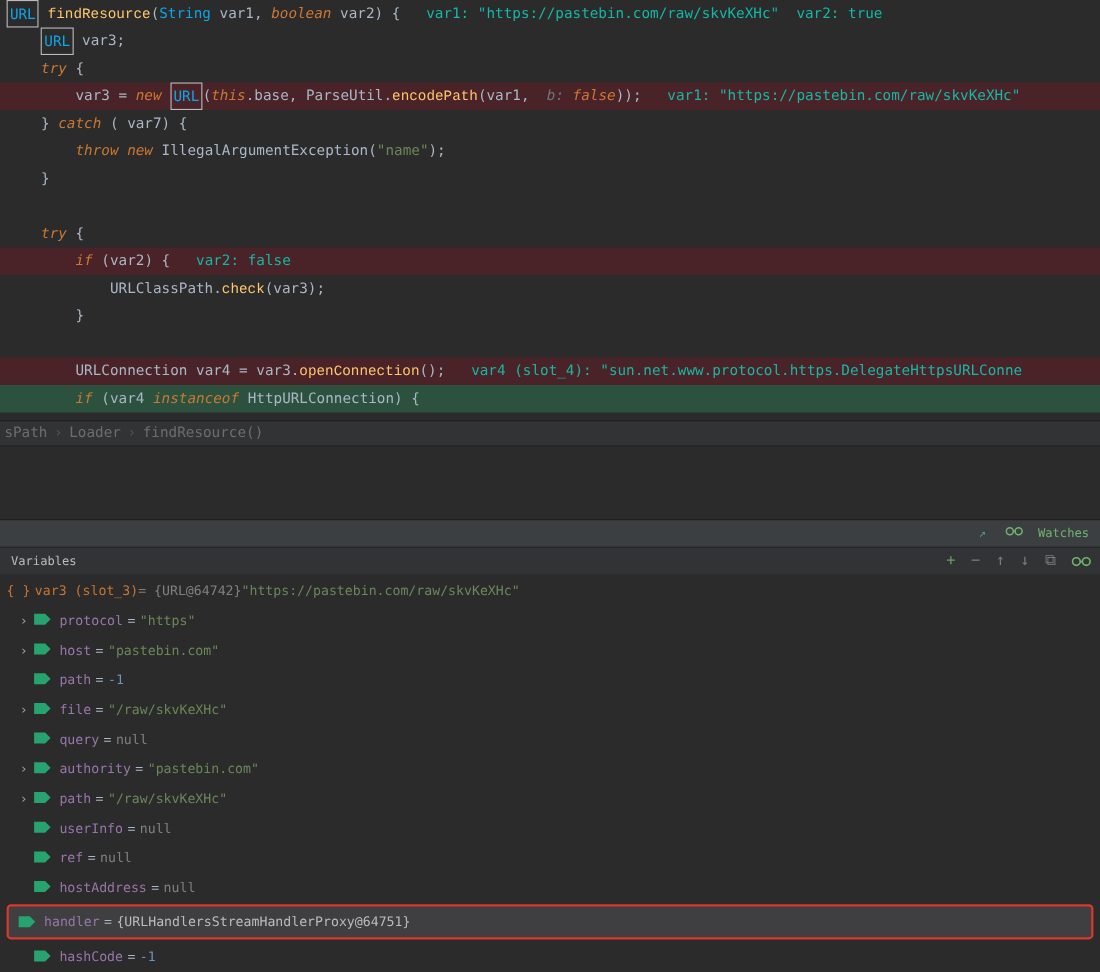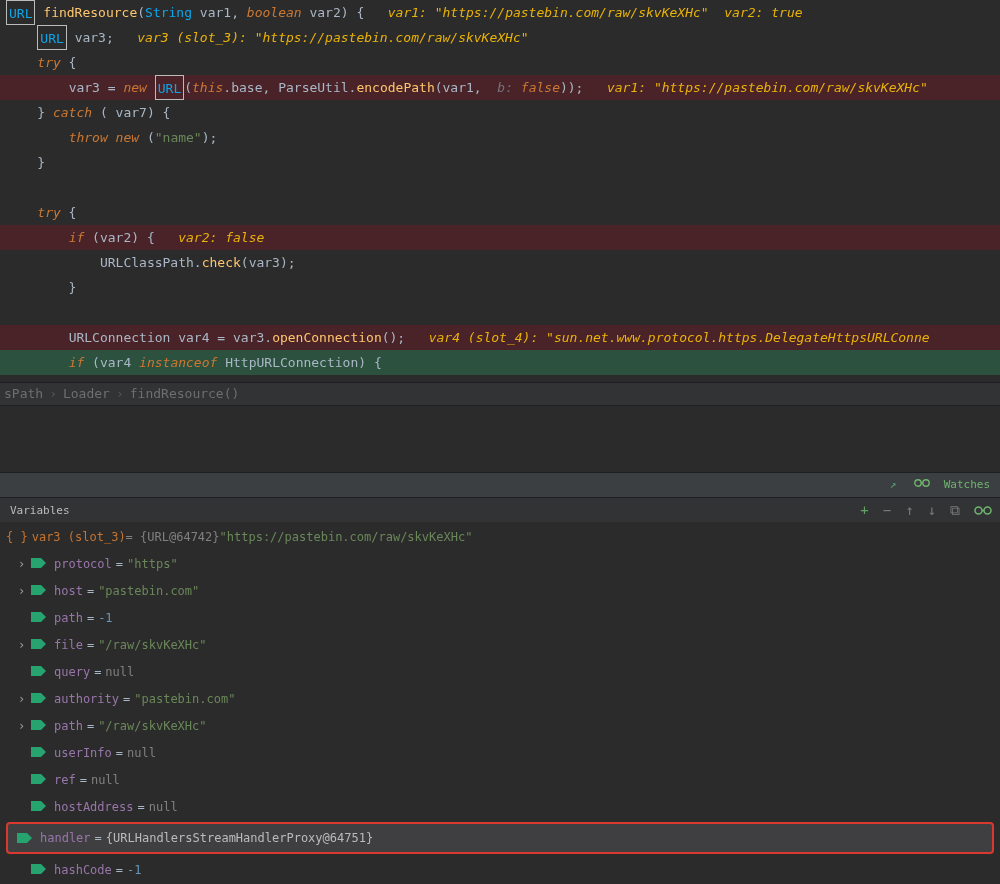--- a/index.html
+++ b/index.html
@@ -3,22 +3,22 @@
 <meta charset="utf-8">
 <style>
   html,body{margin:0;padding:0;width:1000px;height:884px;background:#2b2b2b;color:#a9b7c6;font-family:Menlo,Consolas,monospace;font-size:13px;overflow:hidden;}
   .editor{width:1000px;height:382px;overflow:hidden;}
   .line{display:flex;white-space:pre;height:25px;line-height:25px;padding-left:6px;}
   .bg-red{background:#4a2328;}
   .bg-green{background:#2d513f;}
   .kw{color:#cc7832;font-style:italic;}
   .type{color:#0ea5e9;}
   .str{color:#6a8759;}
-  .comment{color:#eab308;font-style:italic;}
-  .method{color:#ffc66d;}
+  .comment{color:#14b8a6;}
+  .method{color:#ffc66d;font-family:Liberation Mono, monospace;}
   .param{color:#72737a;font-style:italic;}
   .boxed{border:1px solid #bbbbbb;padding:0 2px;}
   .crumbs{height:22px;line-height:22px;font-size:13px;color:#6e6e6e;padding-left:4px;background:#313335;border-top:1px solid #1e1f22;border-bottom:1px solid #1e1f22;}
   .crumbs .sep{margin:0 6px;color:#555;}
   .gap{height:66px;background:#2b2b2b;border-bottom:1px solid #1e1f22;}
   .panelhdr{display:flex;height:24px;background:#3c3f41;border-bottom:1px solid #1e1f22;font-size:11px;color:#bbbbbb;}
   .panelhdr .lbl{padding:5px 10px;margin-top:26px;}
   .panelhdr .spacer{flex:1;}
   .panelhdr .arrow{color:#5b9e76;padding:5px 8px;}
   .panelhdr .watches{color:#6fb36f;padding:5px 10px;}
@@ -43,33 +43,33 @@
   .glasses svg{display:block;}
 </style>
 </head>
 <body>
 
 <div class="editor">
   <div class="line">
     <span class="boxed type">URL</span><span> </span><span class="method">findResource</span><span>(</span><span class="type">String</span><span> </span><span>var1</span><span>, </span><span class="kw">boolean</span><span> </span><span>var2</span><span>) {</span><span class="comment">   var1: "https://pastebin.com/raw/skvKeXHc"  var2: true</span>
   </div>
   <div class="line">
-    <span>    </span><span class="boxed type">URL</span><span> </span><span>var3</span><span>;</span><span class="comment">   var3 (slot_3): "https://pastebin.com/raw/skvKeXHc"</span>
+    <span>    </span><span class="boxed type">URL</span><span> </span><span>var3</span><span>;</span>
   </div>
   <div class="line">
     <span>    </span><span class="kw">try</span><span> {</span>
   </div>
   <div class="line bg-red">
     <span>        </span><span>var3</span><span> = </span><span class="kw">new</span><span> </span><span class="boxed type">URL</span><span>(</span><span class="kw">this</span><span>.</span><span>base</span><span>, </span><span>ParseUtil</span><span>.</span><span class="method">encodePath</span><span>(</span><span>var1</span><span>,  </span><span class="param">b:</span><span> </span><span class="kw">false</span><span>));</span><span class="comment">   var1: "https://pastebin.com/raw/skvKeXHc"</span>
   </div>
   <div class="line">
     <span>    } </span><span class="kw">catch</span><span> (</span><span> </span><span>var7</span><span>) {</span>
   </div>
   <div class="line">
-    <span>        </span><span class="kw">throw new</span><span> </span><span>(</span><span class="str">"name"</span><span>);</span>
+    <span>        </span><span class="kw">throw new</span><span> </span><span>IllegalArgumentException</span><span>(</span><span class="str">"name"</span><span>);</span>
   </div>
   <div class="line"><span>    }</span></div>
   <div class="line"><span></span></div>
   <div class="line">
     <span>    </span><span class="kw">try</span><span> {</span>
   </div>
   <div class="line bg-red">
     <span>        </span><span class="kw">if</span><span> (</span><span>var2</span><span>) {</span><span class="comment">   var2: false</span>
   </div>
   <div class="line">

